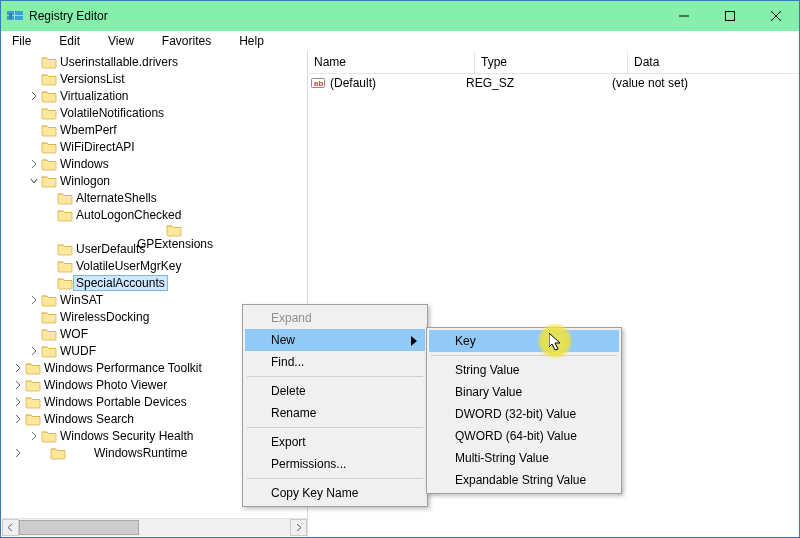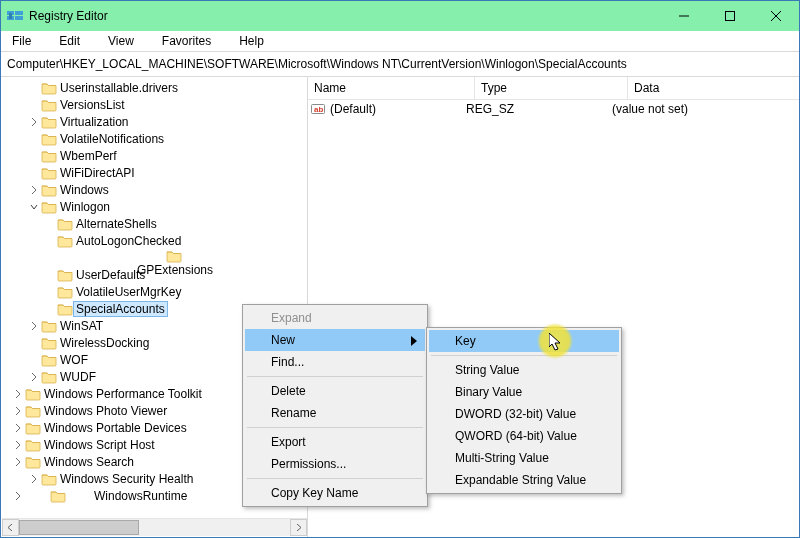--- a/index.html
+++ b/index.html
@@ -74,23 +74,20 @@
   </div>
 
   <div class="menubar">
     <span class="mi">File</span>
     <span class="mi">Edit</span>
     <span class="mi">View</span>
     <span class="mi">Favorites</span>
     <span class="mi">Help</span>
   </div>
 
-  <div class="addrbar">
-    <span>Computer\HKEY_LOCAL_MACHINE\SOFTWARE\Microsoft\Windows NT\CurrentVersion\Winlogon\SpecialAccounts</span>
-  </div>
 
   <div class="content">
 
     <div class="tree" id="tree">
         <div class="node" style="padding-left: 26px;">
           <span class="tw"></span>
           <span class="fold">
             <svg width="16" height="14" viewBox="0 0 16 14">
               <path d="M1 3h5l1.5 1.5H15V12a1 1 0 0 1-1 1H2a1 1 0 0 1-1-1V3z" fill="#ffe79c" stroke="#d9b24b" stroke-width="0.8"></path>
               <path d="M1 3h5l1.5 1.5H15" fill="none" stroke="#d9b24b" stroke-width="0.8"></path>
@@ -322,34 +319,20 @@
               <polyline points="2,0 6,4 2,8" fill="none" stroke="#6a6a6a"></polyline>
             </svg>
           </span>
           <span class="fold">
             <svg width="16" height="14" viewBox="0 0 16 14">
               <path d="M1 3h5l1.5 1.5H15V12a1 1 0 0 1-1 1H2a1 1 0 0 1-1-1V3z" fill="#ffe79c" stroke="#d9b24b" stroke-width="0.8"></path>
               <path d="M1 3h5l1.5 1.5H15" fill="none" stroke="#d9b24b" stroke-width="0.8"></path>
             </svg>
           </span>
           <span>Windows Portable Devices</span>
-        </div>
-        <div class="node" style="padding-left: 10px;">
-          <span class="tw">
-            <svg width="8" height="8">
-              <polyline points="2,0 6,4 2,8" fill="none" stroke="#6a6a6a"></polyline>
-            </svg>
-          </span>
-          <span class="fold">
-            <svg width="16" height="14" viewBox="0 0 16 14">
-              <path d="M1 3h5l1.5 1.5H15V12a1 1 0 0 1-1 1H2a1 1 0 0 1-1-1V3z" fill="#ffe79c" stroke="#d9b24b" stroke-width="0.8"></path>
-              <path d="M1 3h5l1.5 1.5H15" fill="none" stroke="#d9b24b" stroke-width="0.8"></path>
-            </svg>
-          </span>
-          <span>Windows Script Host</span>
         </div>
         <div class="node" style="padding-left: 10px;">
           <span class="tw">
             <svg width="8" height="8">
               <polyline points="2,0 6,4 2,8" fill="none" stroke="#6a6a6a"></polyline>
             </svg>
           </span>
           <span class="fold">
             <svg width="16" height="14" viewBox="0 0 16 14">
               <path d="M1 3h5l1.5 1.5H15V12a1 1 0 0 1-1 1H2a1 1 0 0 1-1-1V3z" fill="#ffe79c" stroke="#d9b24b" stroke-width="0.8"></path>

